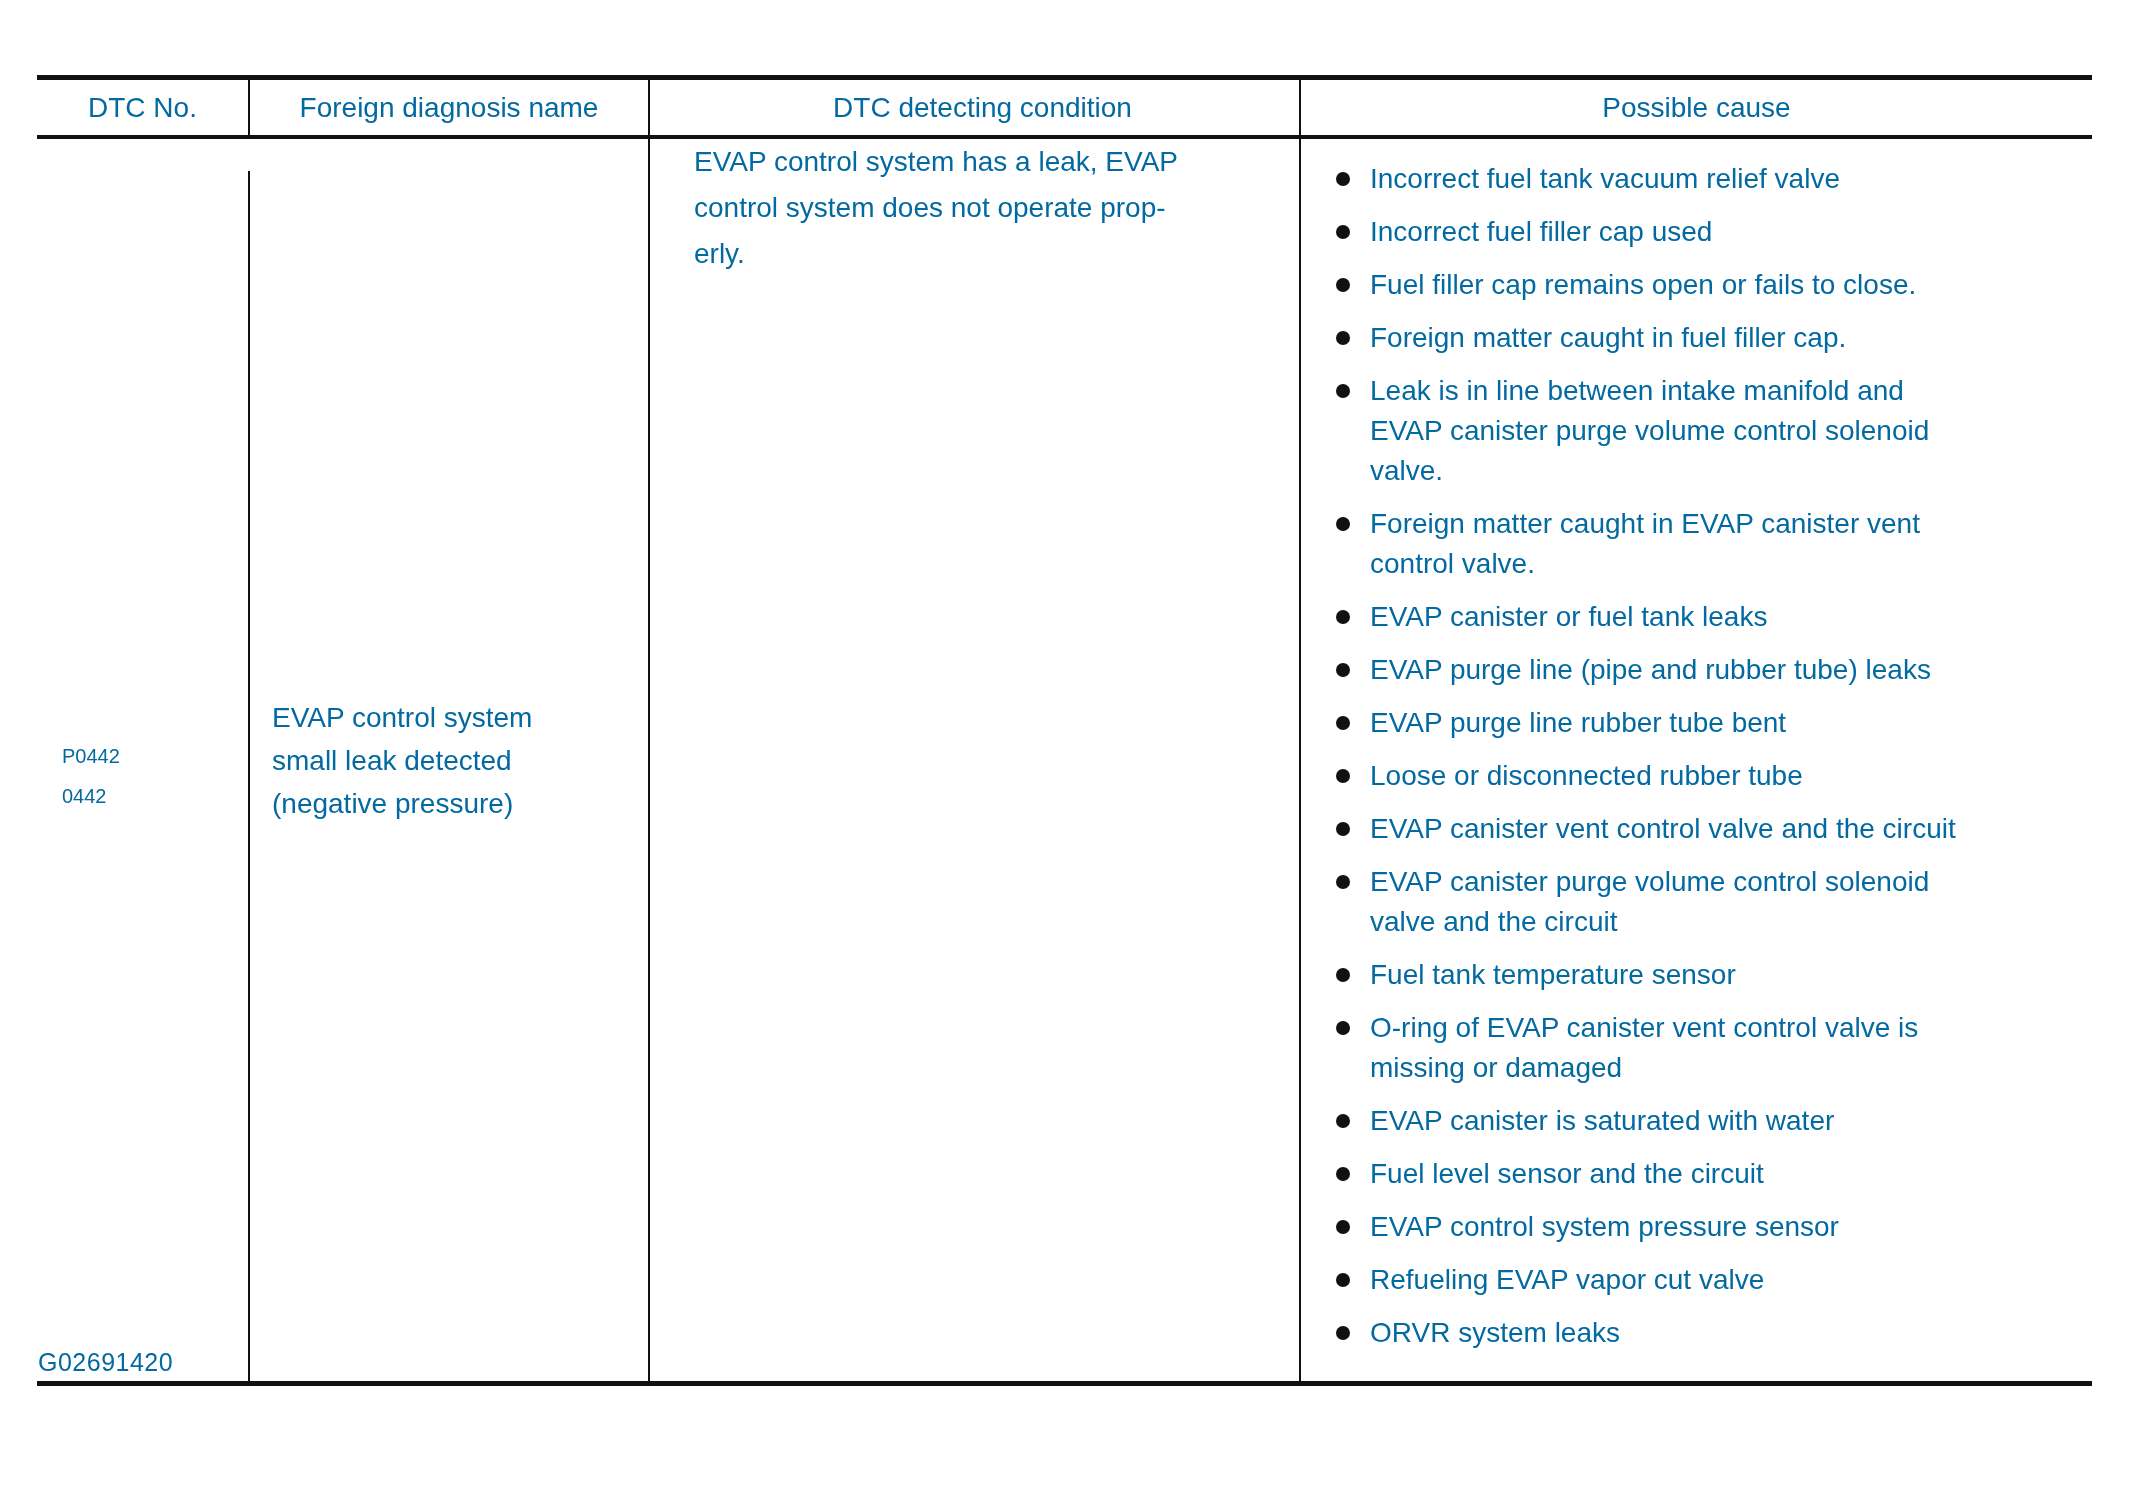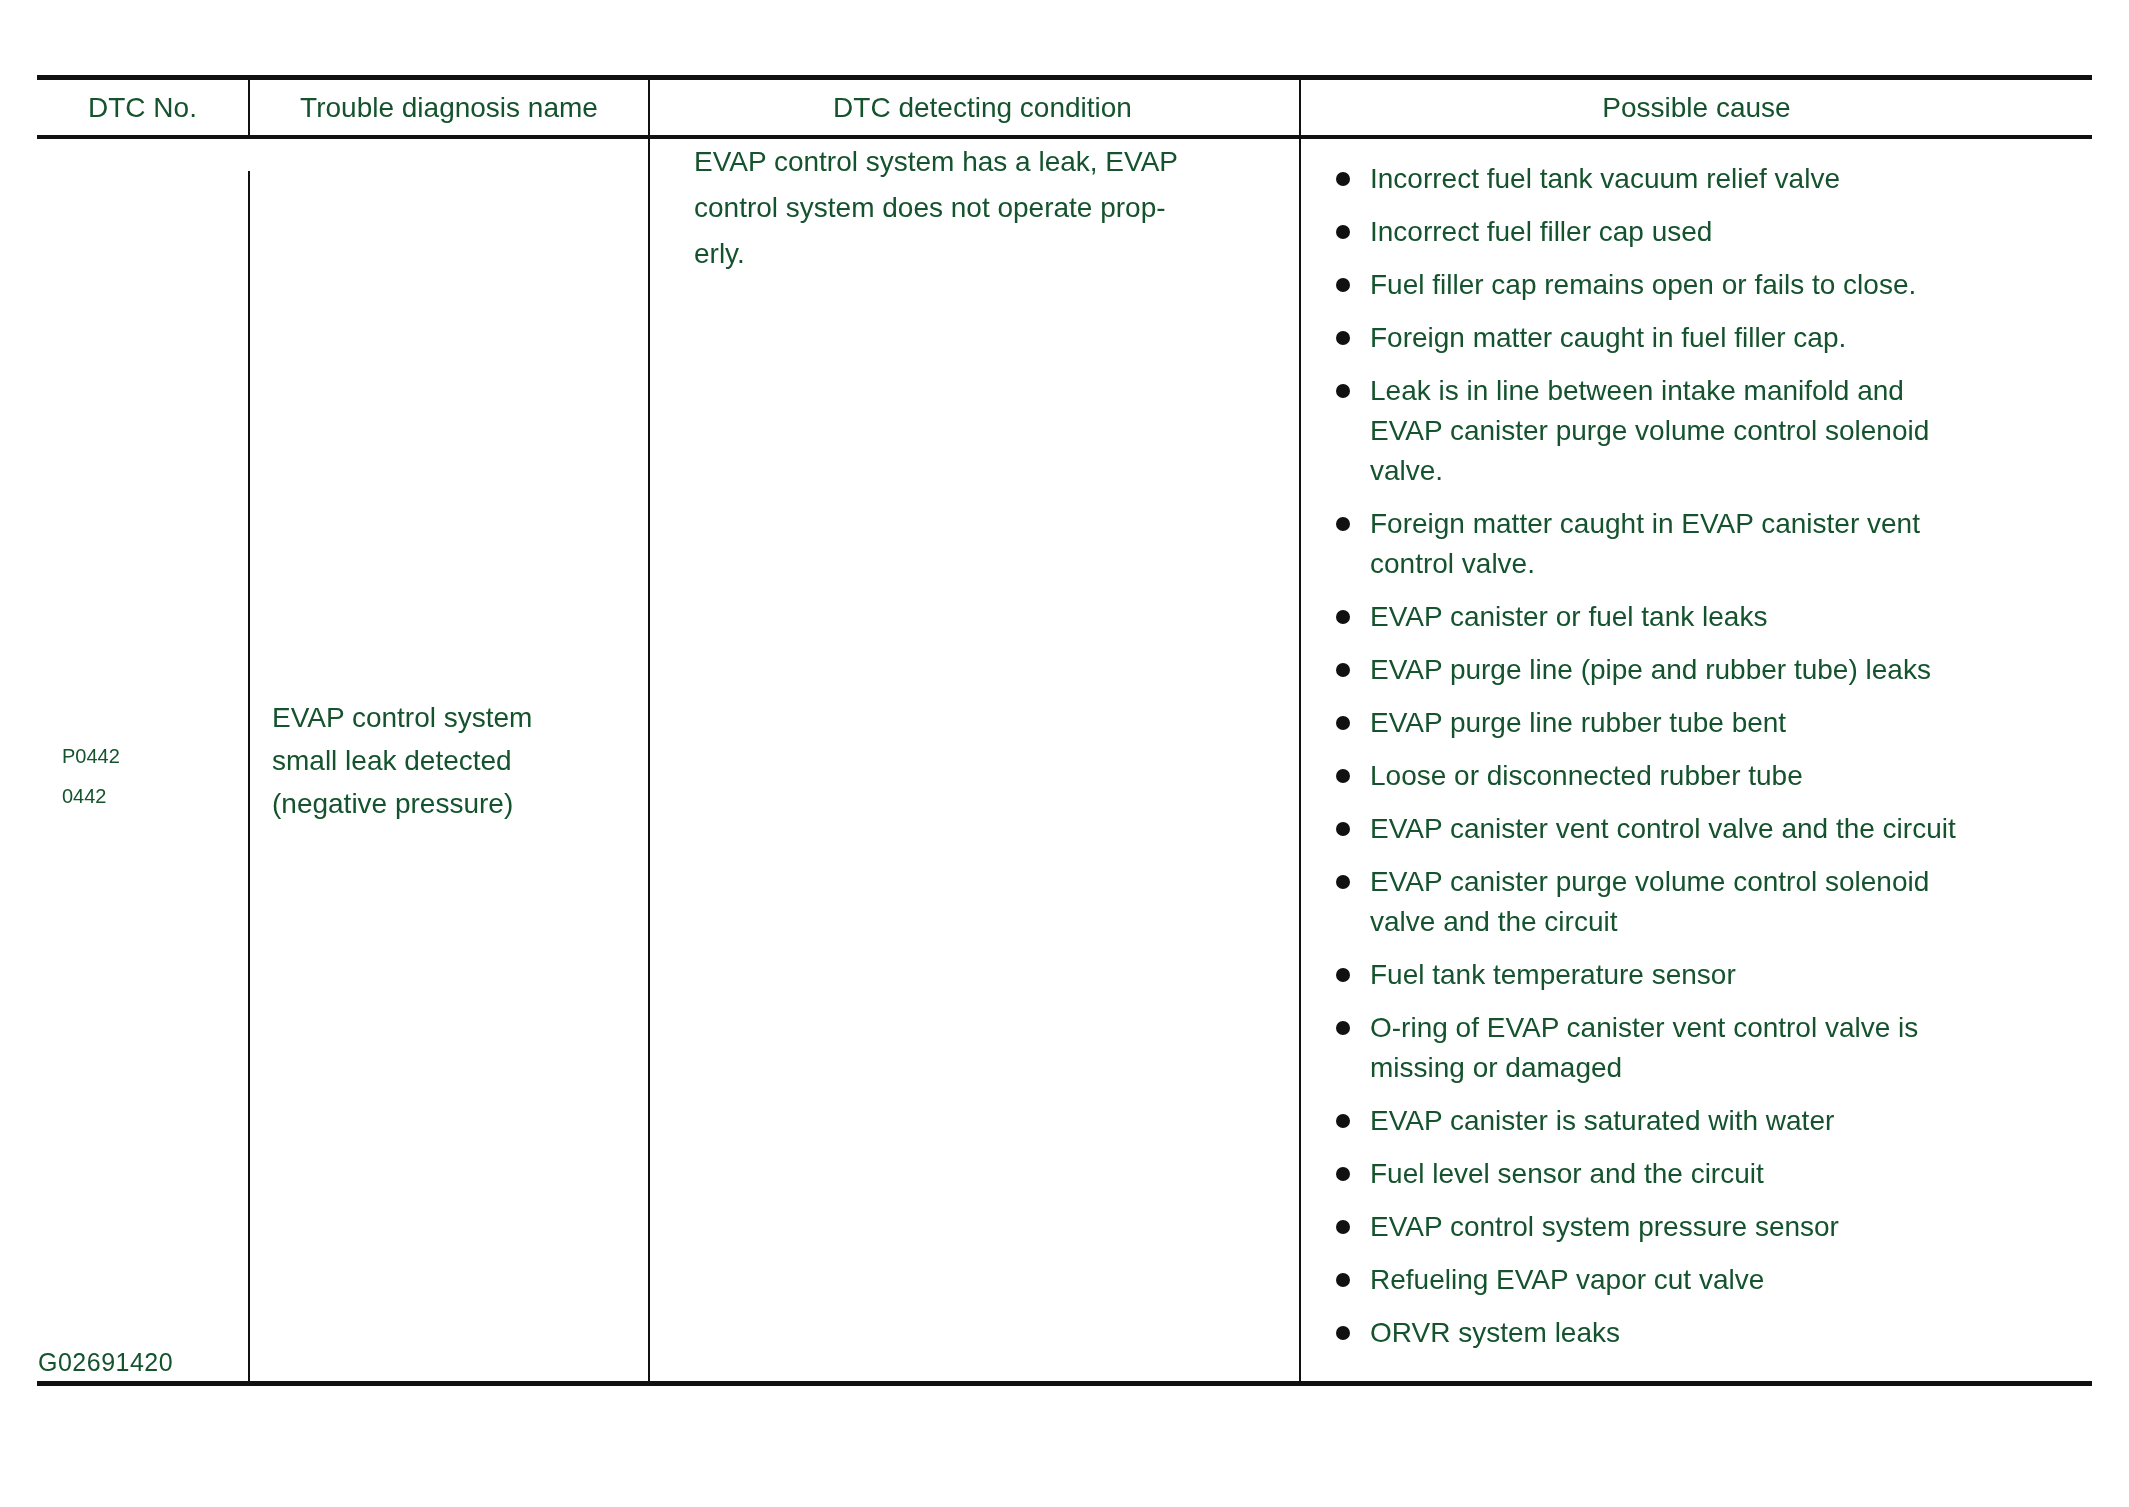--- a/index.html
+++ b/index.html
@@ -6,21 +6,21 @@
     margin: 0;
     padding: 0;
     background: #ffffff;
   }
   .page {
     position: relative;
     width: 2129px;
     height: 1507px;
     background: #ffffff;
     font-family: "Liberation Sans", sans-serif;
-    color: #14532d;
+    color: #0369a1;
     overflow: hidden;
   }
   .dtc-table {
     position: absolute;
     left: 37px;
     top: 75px;
     width: 2055px;
     height: 1311px;
     display: flex;
     flex-direction: column;
@@ -109,21 +109,21 @@
     letter-spacing: 0.5px;
   }
 </style>
 </head>
 <body>
 
 <div class="page">
   <div class="dtc-table">
     <div class="thead">
       <div class="hcell c1">DTC No.</div>
-      <div class="hcell c2">Trouble diagnosis name</div>
+      <div class="hcell c2">Foreign diagnosis name</div>
       <div class="hcell c3">DTC detecting condition</div>
       <div class="hcell c4">Possible cause</div>
     </div>
     <div class="tbody">
       <div class="cell c1">
         <span class="multiline">P0442
 0442</span>
       </div>
       <div class="cell c2">
         <span class="multiline">EVAP control system

